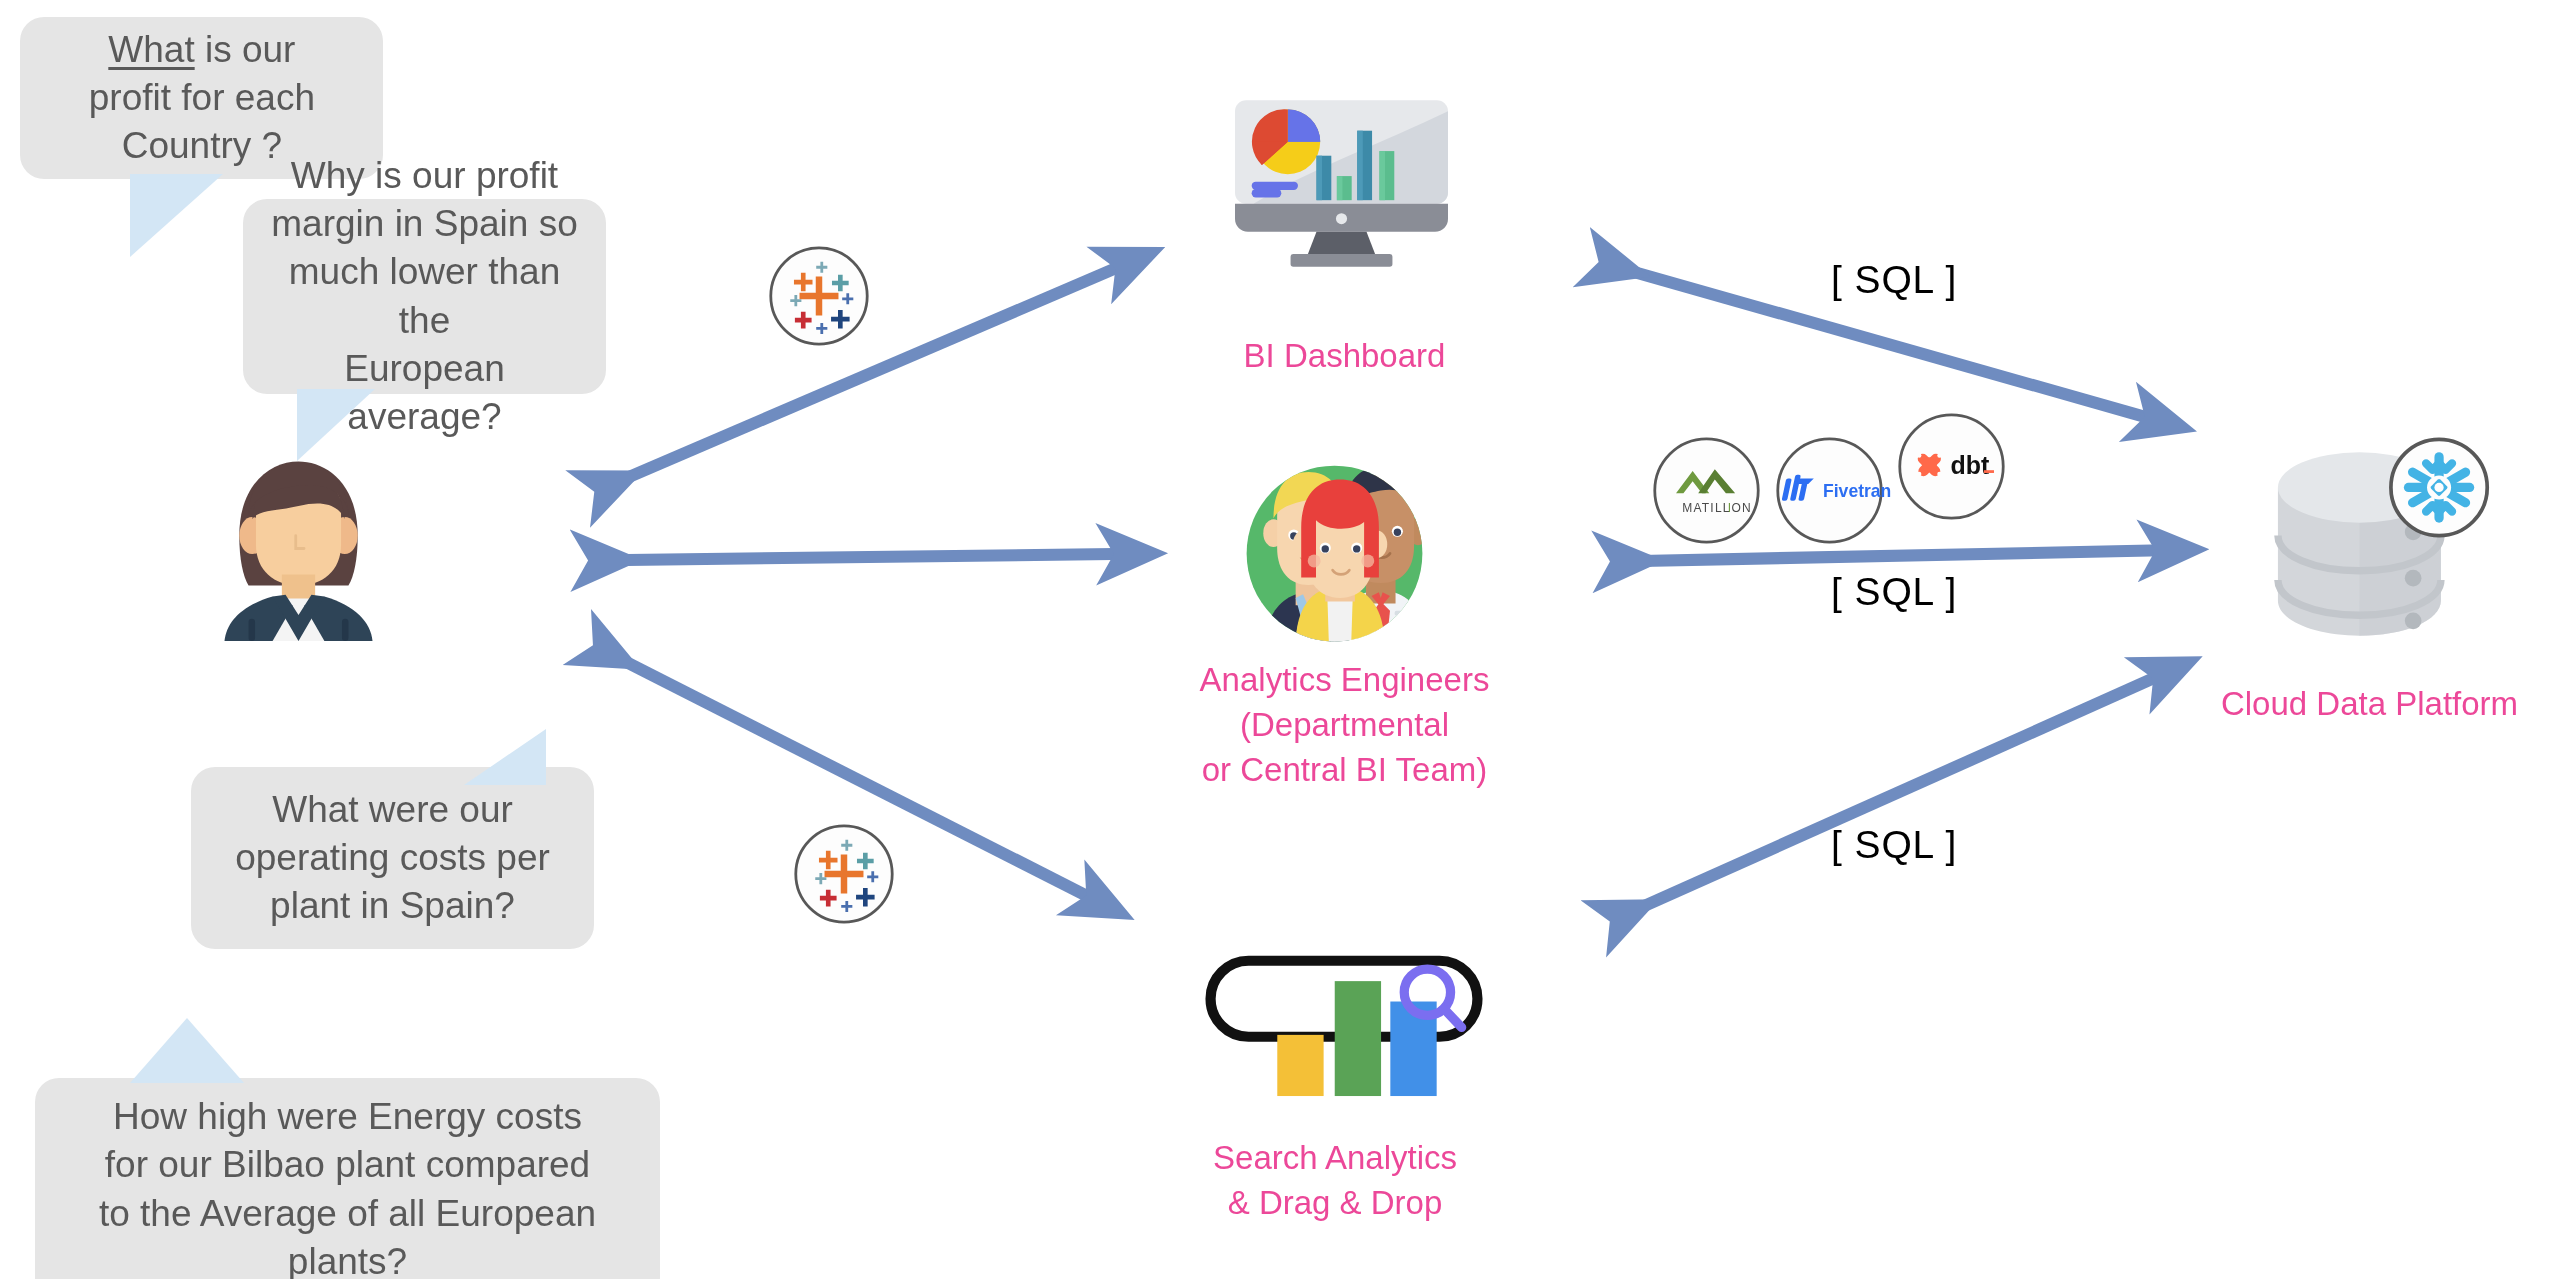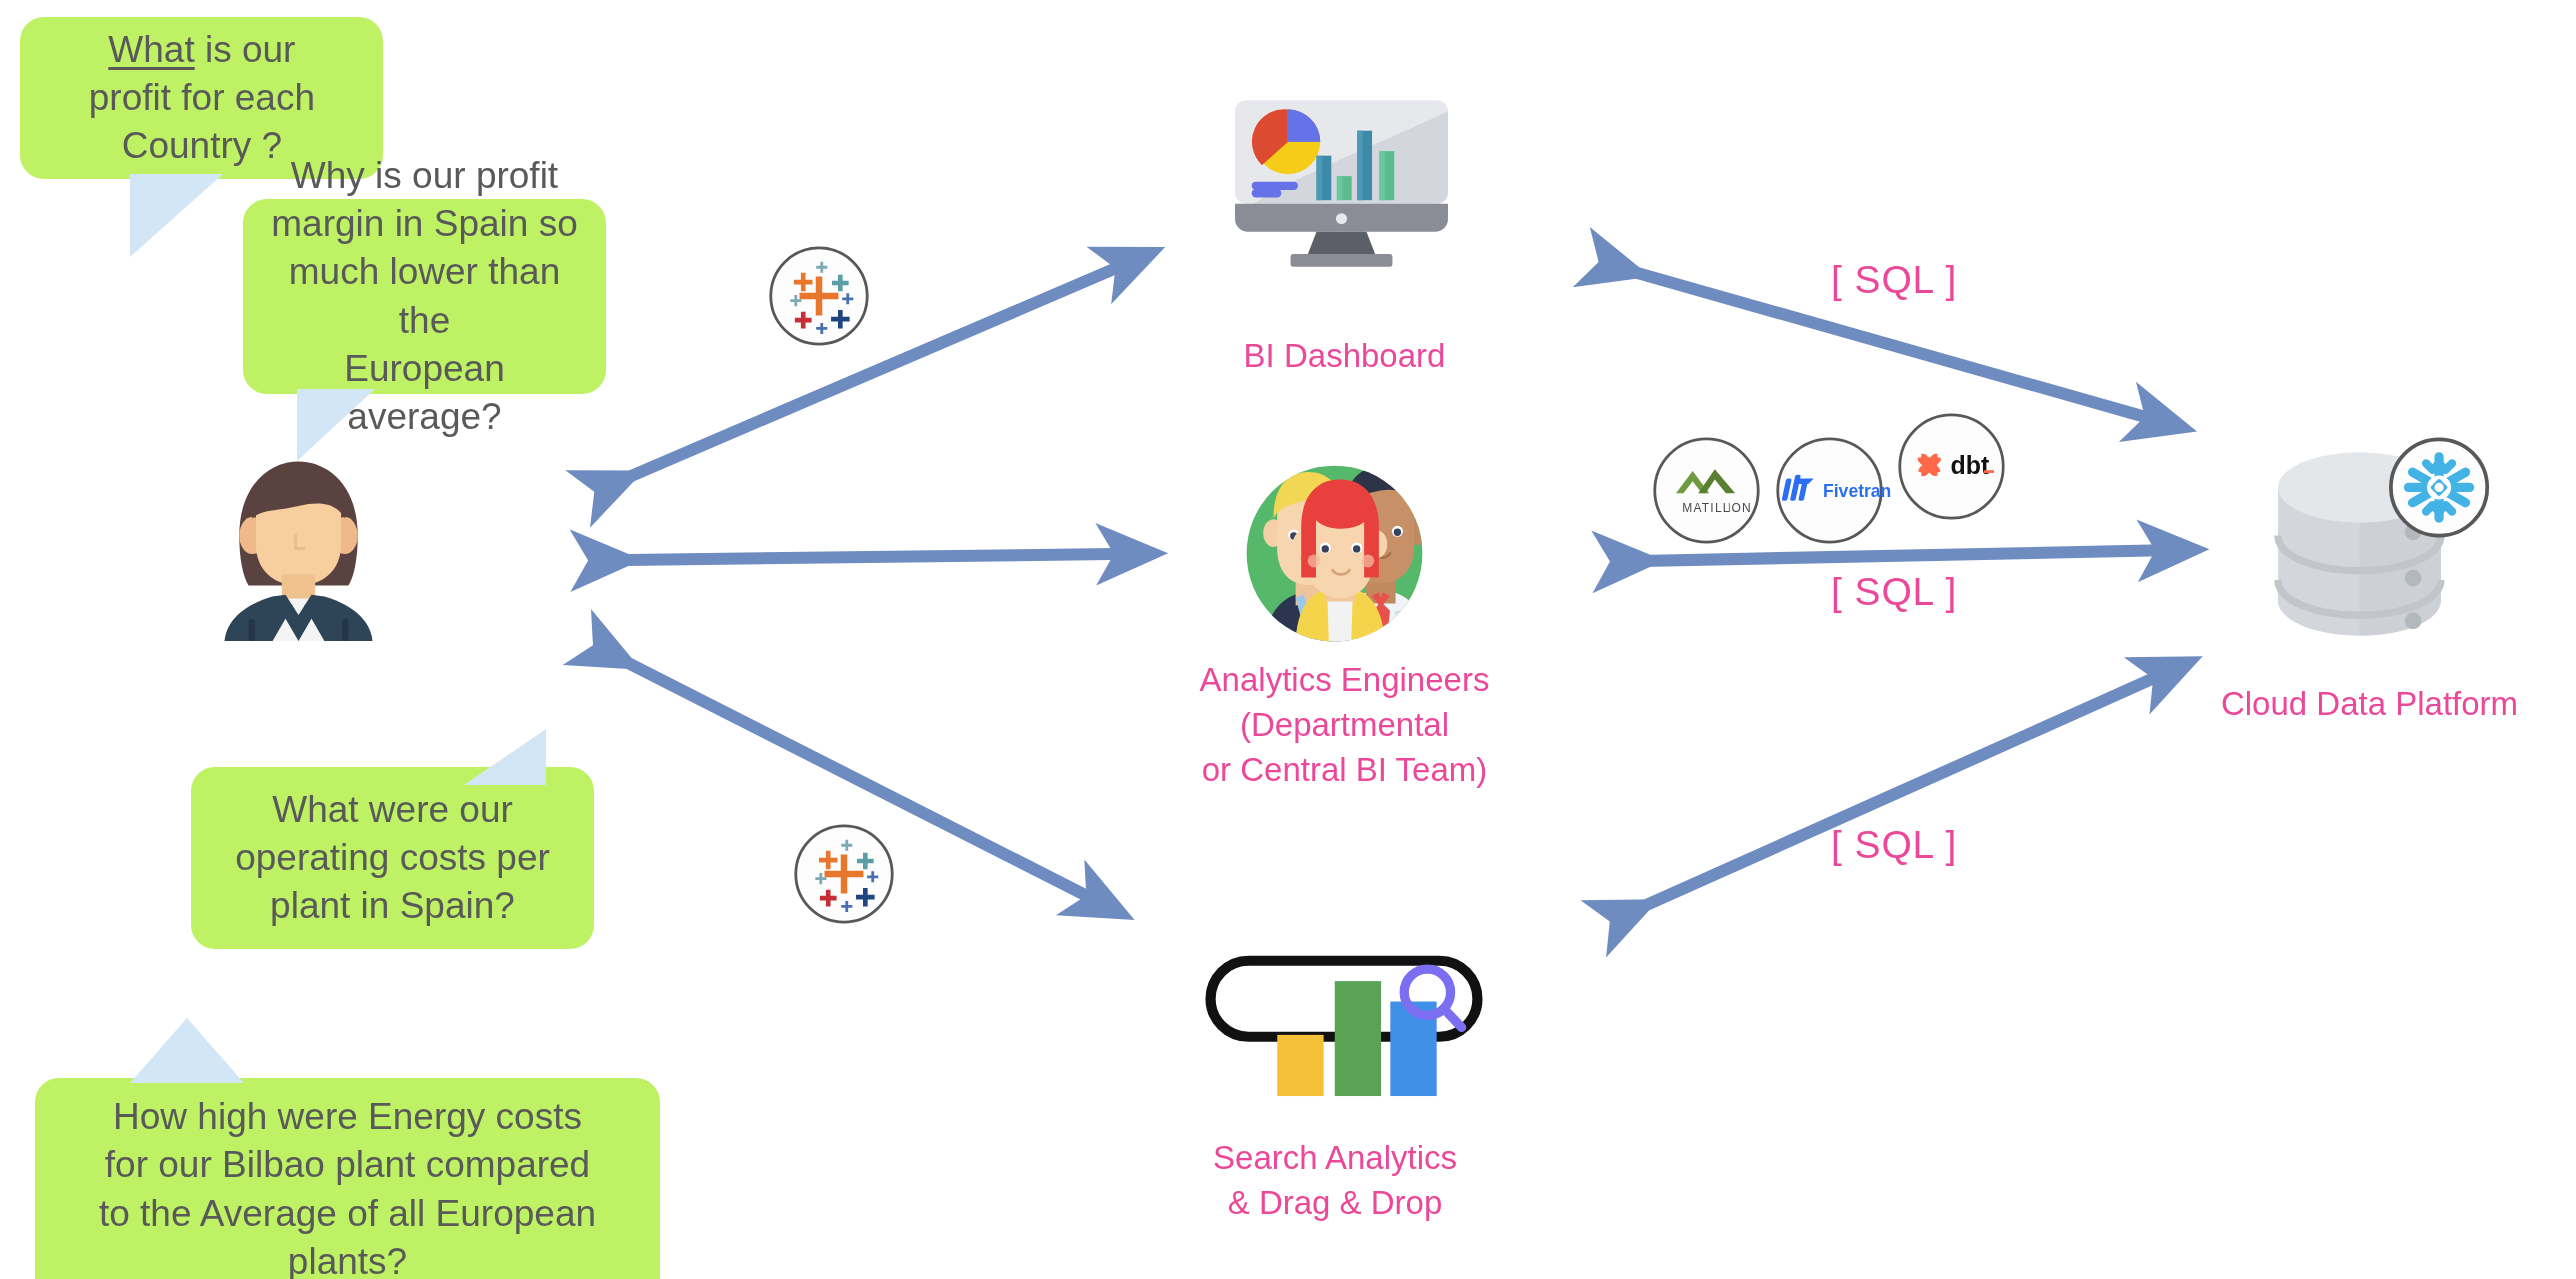--- a/index.html
+++ b/index.html
@@ -9,21 +9,21 @@
   body {
     width: 2576px; height: 1280px;
     position: relative; overflow: hidden;
     font-family: "Liberation Sans", sans-serif;
   }
   .stage { position: absolute; inset: 0; }
 
   
   .bubble {
     position: absolute;
-    background: #bef264;
+    background: #e5e5e5;
     border-radius: 24px;
     color: #595959;
     text-align: center;
     line-height: 1.30;
     box-sizing: border-box;
     display: flex; align-items: center; justify-content: center;
     white-space: pre-line;
   }
   .tail { position: absolute; width: 0; height: 0; }
 
@@ -64,21 +64,21 @@
   .node-label {
     position: absolute;
     color: #ec4899;
     font-size: 33px;
     line-height: 1.36;
     text-align: center;
     white-space: pre-line;
   }
   .sql-label {
     position: absolute;
-    color: #ec4899;
+    color: #000000;
     font-size: 39px;
     letter-spacing: 0.9px;
     white-space: pre;
   }
 
   
   .icon-wrap { position: absolute; }
 
   svg { display: block; overflow: visible; }
 

